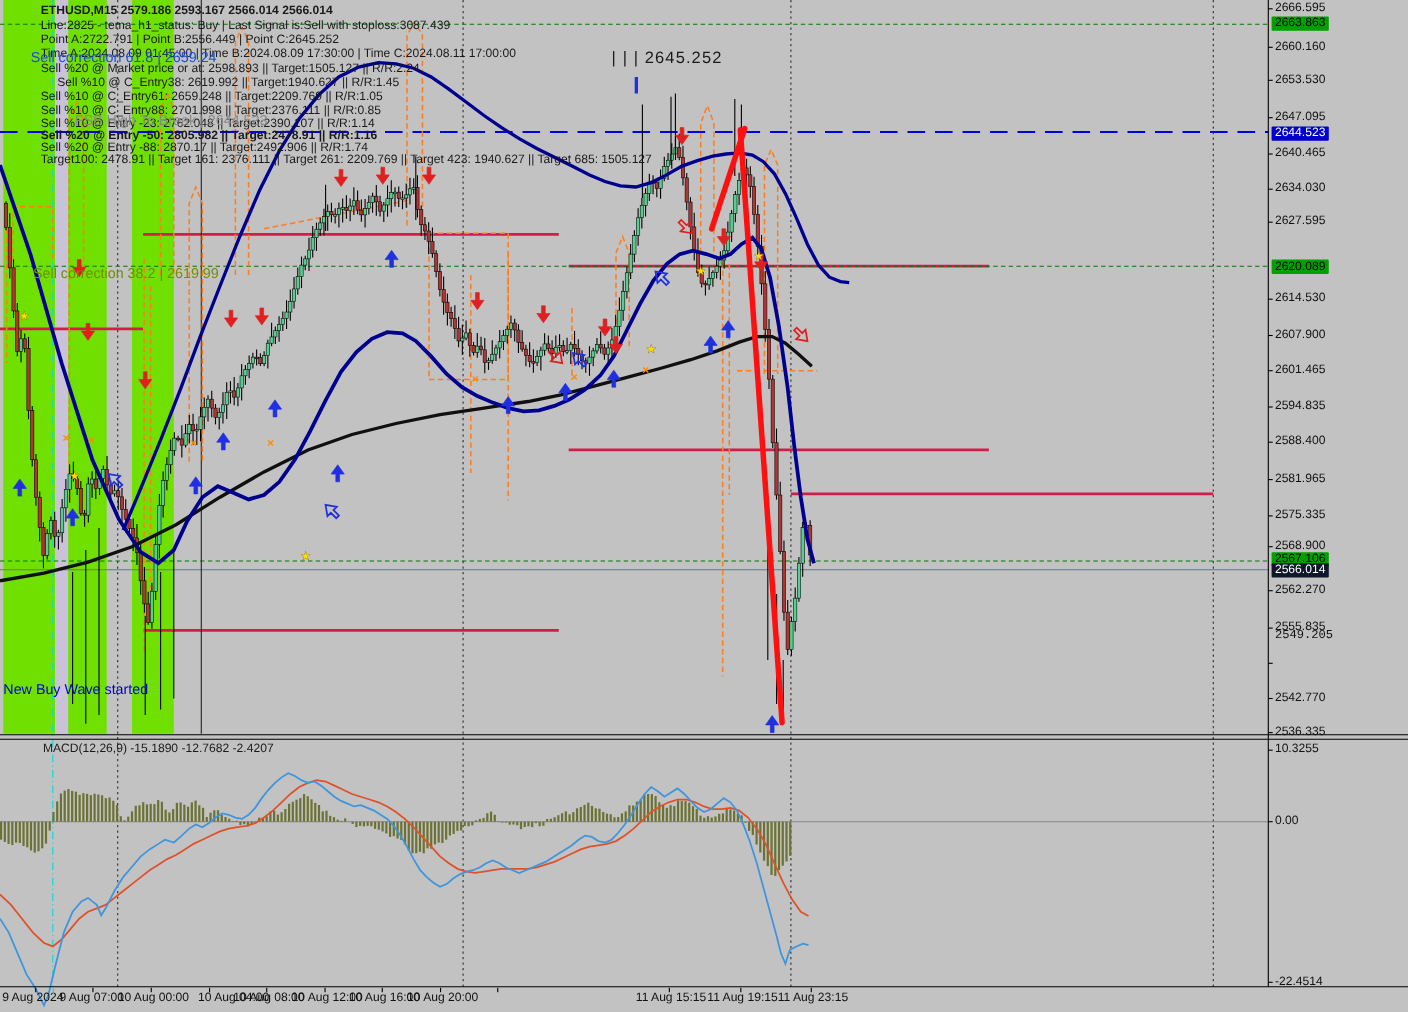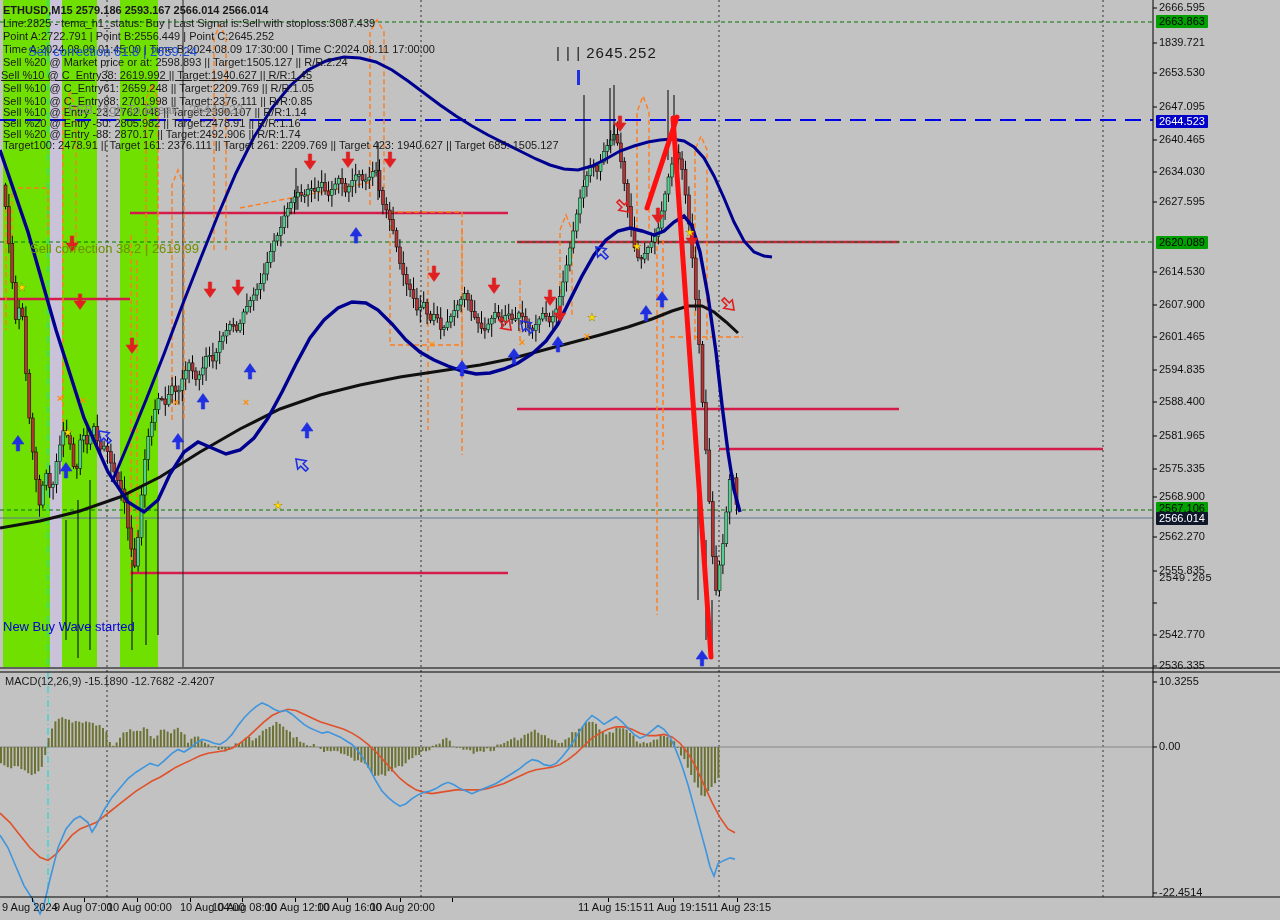--- a/index.html
+++ b/index.html
@@ -1,20 +1,20 @@
 <!DOCTYPE html>
 <html><head>
 <meta charset="utf-8">
 <style>
   * { margin:0; padding:0; box-sizing:border-box; }
   html,body { width:1280px; height:920px; background:#c2c2c2; overflow:hidden;
               font-family:"Liberation Sans", sans-serif; }
   #screen { position:relative; width:1280px; height:920px; background:#c2c2c2; }
   #gfx { position:absolute; left:0; top:0; }
-  .txt { position:absolute; white-space:nowrap; font-size:11px; color:#1a1a1a; z-index:30; }
+  .txt { position:absolute; white-space:nowrap; font-size:11px; color:#1a1a1a; z-index:30;padding-left:34px; }
   .bold { font-weight:bold; }
   .ovl { position:absolute; white-space:nowrap; font-size:13px; z-index:31; }
   #pointc-label { font-size:15px; letter-spacing:1px; }
   .price-label { position:absolute; left:5px; font-size:11px; color:#111; white-space:nowrap; z-index:5; }
   .price-badge { padding:0 3px 1px 3px; border-radius:1px; }
   .time-label { position:absolute; top:3px; font-size:11px; color:#111; white-space:nowrap; }
   #price-axis { position:absolute; left:1154px; top:0; width:126px; height:674px; z-index:20; }
   #time-axis { position:absolute; left:0; top:898px; width:1280px; height:22px; z-index:20; }
   .tick { position:absolute; width:1px; height:4px; background:#000; top:0; }
 </style>
@@ -810,40 +810,40 @@
       <line x1="1153" y1="747" x2="1157" y2="747" stroke="#000" stroke-width="1"></line>
       <line x1="1153" y1="893" x2="1157" y2="893" stroke="#000" stroke-width="1"></line>
     </svg>
 
   <div id="info-block">
       <div class="txt bold" style="left: 3px; top: 4px;">ETHUSD,M15  2579.186 2593.167 2566.014 2566.014</div>
       <div class="txt" style="left: 3px; top: 17px;">Line:2825 - tema_h1_status: Buy | Last Signal is:Sell with stoploss:3087.439</div>
       <div class="txt" style="left: 3px; top: 30px;">Point A:2722.791 | Point B:2556.449 | Point C:2645.252</div>
       <div class="txt" style="left: 3px; top: 43px;">Time A:2024.08.09 01:45:00 | Time B:2024.08.09 17:30:00 | Time C:2024.08.11 17:00:00</div>
       <div class="txt" style="left: 3px; top: 56px;">Sell %20 @ Market price or at: 2598.893 || Target:1505.127 || R/R:2.24</div>
-      <div class="txt" style="left: 1px; top: 69px; text-decoration: underline;">Sell %10 @ C_Entry38: 2619.992 || Target:1940.627 || R/R:1.45</div>
+      <div class="txt" style="left: 18px; top: 69px;">Sell %10 @ C_Entry38: 2619.992 || Target:1940.627 || R/R:1.45</div>
       <div class="txt" style="left: 3px; top: 82px;">Sell %10 @ C_Entry61: 2659.248 || Target:2209.769 || R/R:1.05</div>
       <div class="txt" style="left: 3px; top: 95px;">Sell %10 @ C_Entry88: 2701.998 || Target:2376.111 || R/R:0.85</div>
       <div class="txt" style="left: 3px; top: 106px;">Sell %10 @ Entry -23: 2762.048 || Target:2390.107 || R/R:1.14</div>
-      <div class="txt" style="left: 3px; top: 117px;">Sell %20 @ Entry -50: 2805.982 || Target:2478.91 || R/R:1.16</div>
+      <div class="txt" style="left: 3px; top: 117px; font-weight: bold;">Sell %20 @ Entry -50: 2805.982 || Target:2478.91 || R/R:1.16</div>
       <div class="txt" style="left: 3px; top: 128px;">Sell %20 @ Entry -88: 2870.17 || Target:2492.906 || R/R:1.74</div>
       <div class="txt" style="left: 3px; top: 139px;">Target100: 2478.91 || Target 161: 2376.111 || Target 261: 2209.769 || Target 423: 1940.627 || Target 685: 1505.127</div>
     </div>
 
   <div class="ovl" id="sellcorr618" style="left: 28px; top: 44px; color: #1d4ed8;">Sell correction 61.8 | 2659.24</div>
   <div class="ovl" id="fsbhigh" style="left: 68px; top: 102px; color: rgb(138, 138, 138);">FSB High To Break | 2644.523</div>
   <div class="ovl" id="sellcorr382" style="left: 30px; top: 241px; color: rgb(111, 143, 0);">Sell correction 38.2 | 2619.99</div>
   <div class="ovl" id="pointc-label" style="left: 556px; top: 44px; color: rgb(26, 26, 26);">| | |  2645.252</div>
   <div class="ovl" id="newbuywave" style="left: 3px; top: 619px; color: rgb(0, 0, 216);">New Buy Wave started</div>
   <div class="txt" id="macd-label" style="left:5px; top:675px;">MACD(12,26,9) -15.1890 -12.7682 -2.4207</div>
 
   <div id="price-axis">
       <div class="price-label" style="top: 1px;">2666.595</div>
       <div class="price-label price-badge" style="top: 15px; background: rgb(0, 160, 0); color: rgb(0, 0, 0); left: 2px;">2663.863</div>
-      <div class="price-label" style="top: 36px;">1839.721</div>
+      <div class="price-label" style="top: 36px;">2660.160</div>
       <div class="price-label" style="top: 66px;">2653.530</div>
       <div class="price-label" style="top: 100px;">2647.095</div>
       <div class="price-label price-badge" style="top: 115px; background: rgb(0, 0, 200); color: rgb(255, 255, 255); left: 2px;">2644.523</div>
       <div class="price-label" style="top: 133px;">2640.465</div>
       <div class="price-label" style="top: 165px;">2634.030</div>
       <div class="price-label" style="top: 195px;">2627.595</div>
       <div class="price-label price-badge" style="top: 236px; background: rgb(0, 160, 0); color: rgb(0, 0, 0); left: 2px;">2620.089</div>
       <div class="price-label" style="top: 265px;">2614.530</div>
       <div class="price-label" style="top: 298px;">2607.900</div>
       <div class="price-label" style="top: 330px;">2601.465</div>

